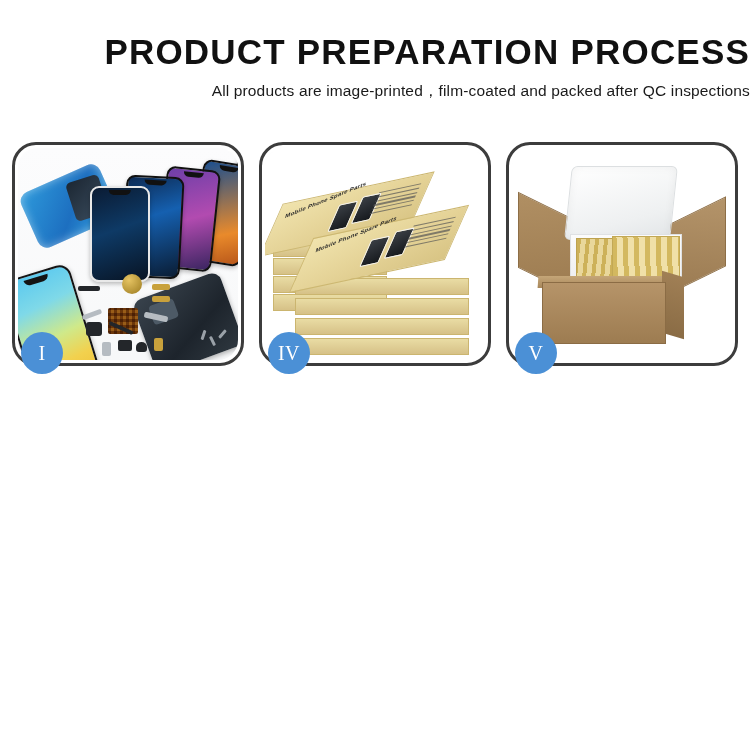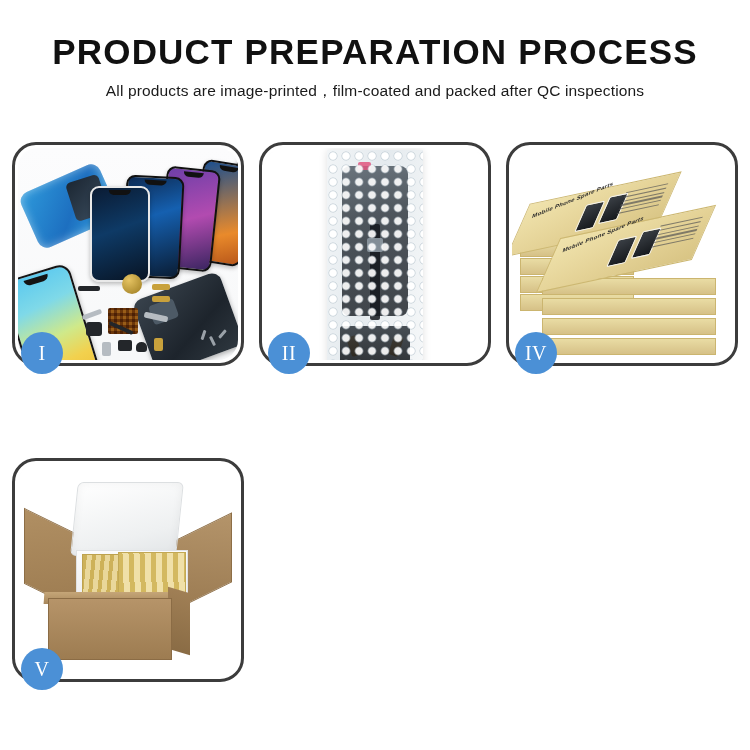--- a/index.html
+++ b/index.html
@@ -20,21 +20,21 @@
     height: 750px;
     background: #ffffff;
   }
 
   
   .header {
     position: absolute;
     top: 34px;
     left: 0;
     width: 750px;
-    text-align: center;
+    text-align: right;
   }
   .title {
     font-size: 35px;
     font-weight: 700;
     letter-spacing: 1.2px;
     color: #111111;
     line-height: 1.05;
     white-space: nowrap;
   }
   .subtitle {
@@ -375,37 +375,20 @@
           <div class="p1-screws">
             <i style="left:0px;  top:2px;  transform:rotate(18deg);"></i>
             <i style="left:9px;  top:8px;  transform:rotate(-26deg);"></i>
             <i style="left:19px; top:1px;  transform:rotate(40deg);"></i>
           </div>
         </div>
       </div>
       <div class="badge">I</div>
     </div>
 
-    <div class="card">
-      <div class="card-media">
-        <div class="sc2">
-          <div class="p2-bag">
-            <div class="p2-screen"></div>
-            <div class="p2-flex"></div>
-            <div class="p2-conn"></div>
-            <div class="p2-tape"></div>
-            <div class="p2-gold" style="left:22px; bottom:14px; transform:rotate(-18deg);"></div>
-            <div class="p2-gold" style="right:22px; bottom:14px; transform:rotate(18deg);"></div>
-            <div class="p2-bot"></div>
-            <div class="p2-bub"></div>
-          </div>
-        </div>
-      </div>
-      <div class="badge">II</div>
-    </div>
 
 
     <div class="card">
       <div class="card-media">
         <div class="sc4">
           <div class="p4-stack">
 
             <div class="p4-side" style="left:6px;  top:74px;  width:112px;"></div>
             <div class="p4-side" style="left:6px;  top:92px;  width:112px;"></div>
             <div class="p4-side" style="left:6px;  top:110px; width:112px;"></div>

